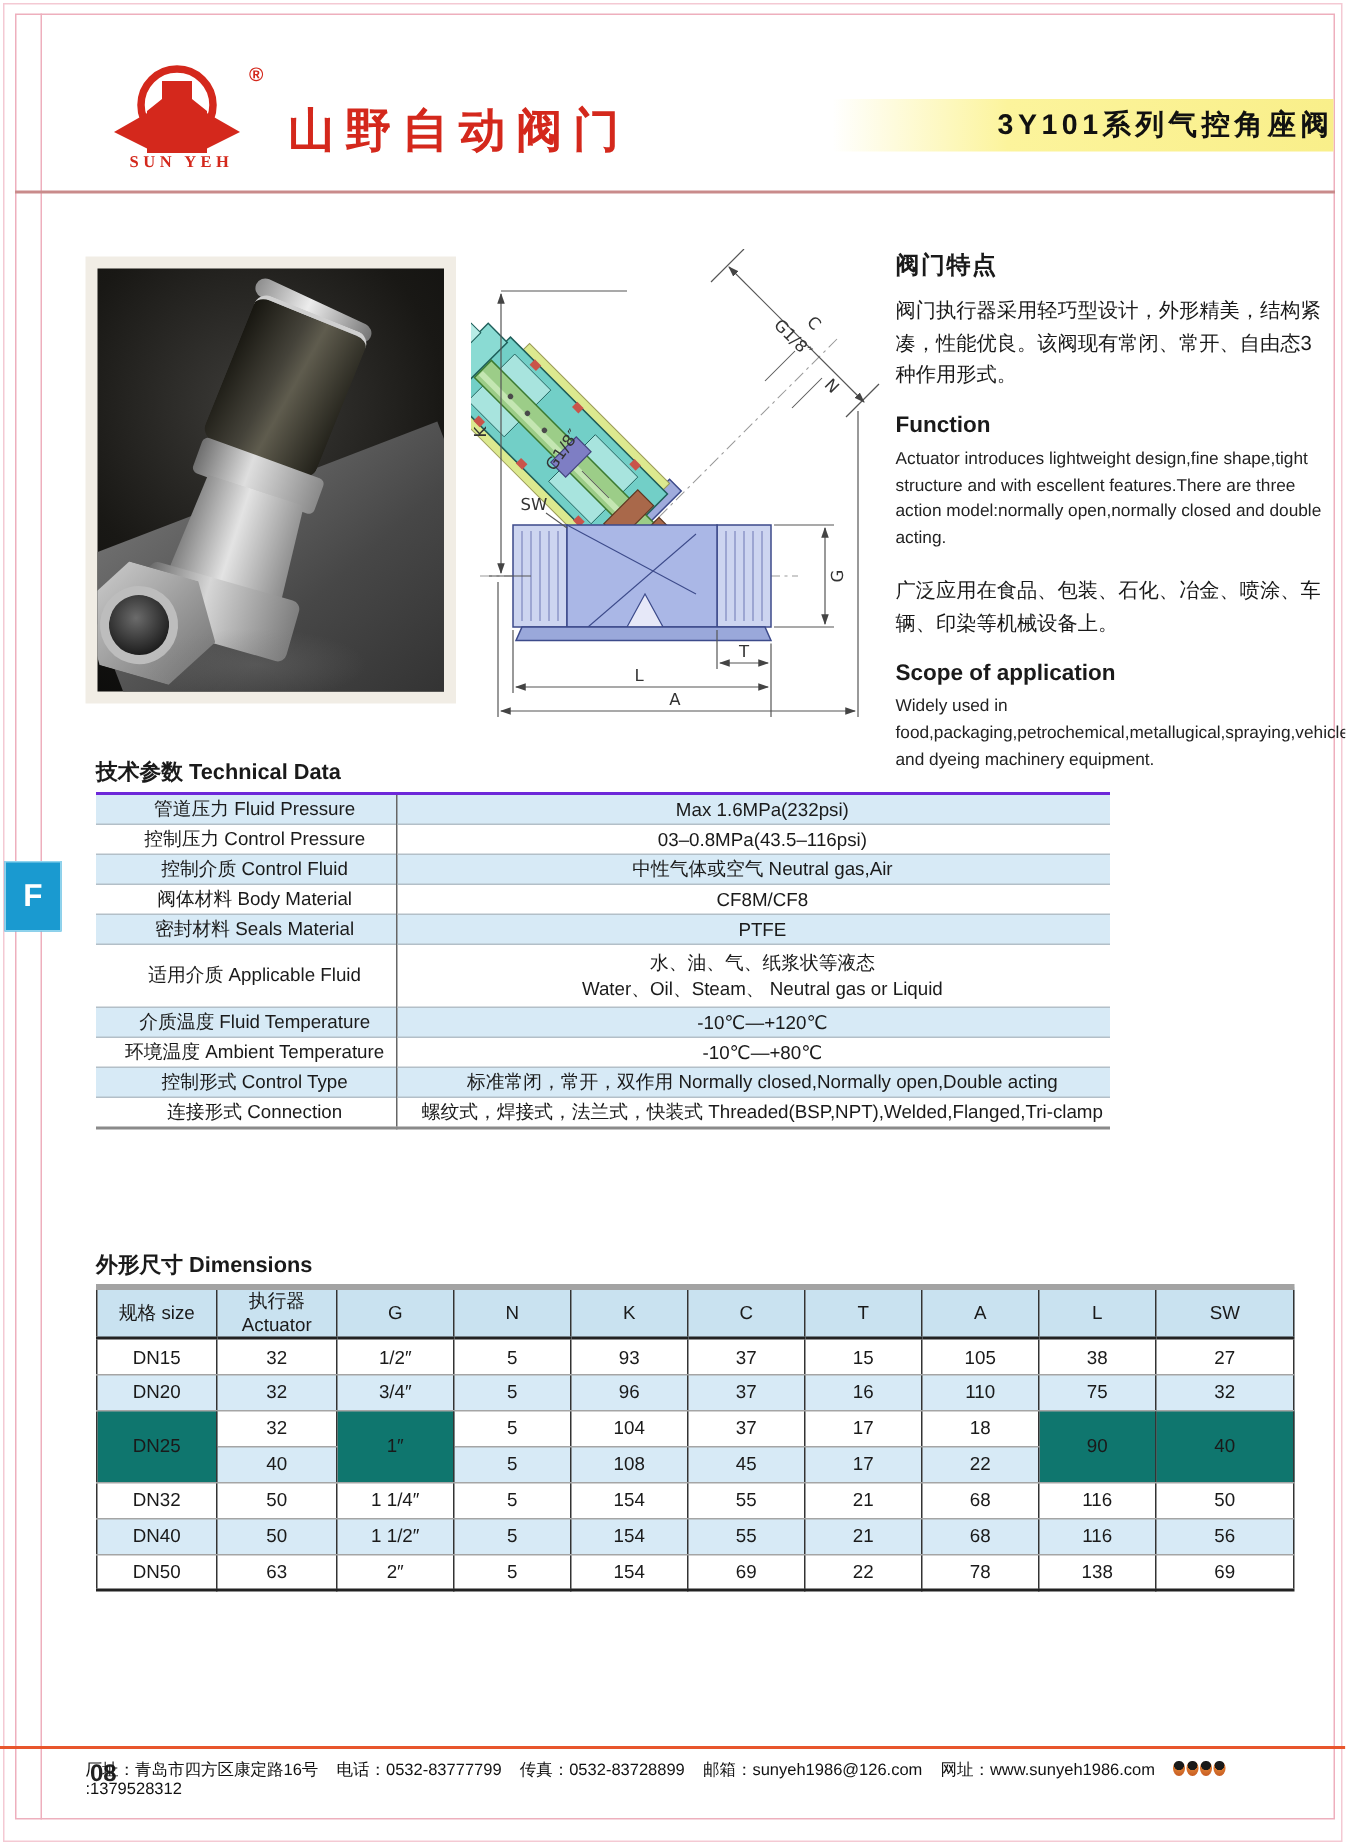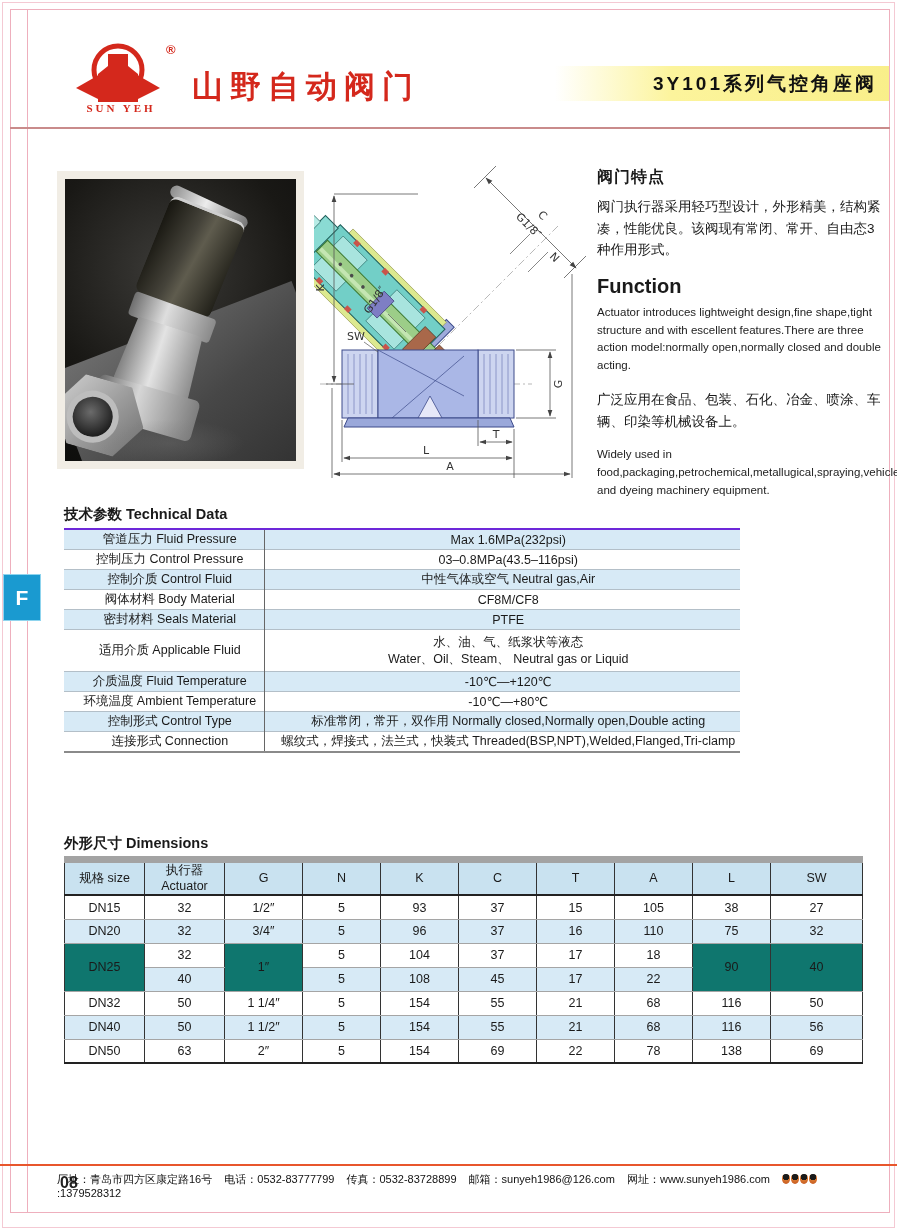--- a/index.html
+++ b/index.html
@@ -14,21 +14,21 @@
   .header-divider { position:absolute; left:10px; right:7px; top:127px; height:2px; background:#c98b8b; }
 
   
   .logo-wrap { position:absolute; left:74px; top:40px; width:480px; height:84px; }
   .logo-mark { position:absolute; left:0; top:0; width:88px; height:78px; }
   .reg-mark { position:absolute; left:92px; top:2px; color:#d4281c; font-size:13px; font-weight:bold; }
   .brand-cn { position:absolute; left:118px; top:26px; color:#d4281c; font-size:31px; font-weight:bold; letter-spacing:7px; }
   .brand-en { position:absolute; left:8px; top:62px; width:78px; text-align:center; color:#d4281c; font-size:11px; font-weight:bold; letter-spacing:3px; font-family:"Liberation Serif",serif; }
   .title-band { position:absolute; left:555px; top:66px; right:8px; height:35px;
     background:linear-gradient(90deg, rgba(252,246,160,0) 0%, #fcf49c 35%, #f9ef8a 100%);
-    text-align:right; line-height:35px; padding-right:12px;
+    text-align:right; line-height:35px; 
     font-size:19px; font-weight:bold; letter-spacing:3px; color:#111; }
 
   
   .side-tab { position:absolute; left:3px; top:574px; width:38px; height:47px; background:#1a9ad0;
     border:1px solid #8fd4ee; color:#fff; font-size:21px; font-weight:bold;
     display:flex; align-items:center; justify-content:center; }
 
   
   .photo { position:absolute; left:57px; top:171px; width:247px; height:298px; background:#f1ede5; padding:8px; }
   .photo-inner { position:relative; width:100%; height:100%; overflow:hidden;
@@ -57,40 +57,40 @@
   .v-refl { position:absolute; left:30px; bottom:-6px; width:150px; height:48px; border-radius:50%;
     background:radial-gradient(ellipse at center, rgba(120,120,120,.35), rgba(0,0,0,0) 70%); }
 
   
   .drawing { position:absolute; left:314px; top:166px; width:274px; height:320px; }
   .drawing text { font-size:11px; fill:#333; font-family:"DejaVu Sans",sans-serif; }
 
   
   .feat-col { position:absolute; left:597px; top:167px; width:288px; }
   .feat-col h3.cn { font-size:16px; font-weight:bold; margin-bottom:8px; letter-spacing:1px; }
-  .feat-col h3.en { font-size:20px; font-weight:bold; margin-bottom:6px; }
+  .feat-col h3.en { font-size:15px; font-weight:bold; margin-bottom:6px; }
   .feat-col p.cn { font-size:13.5px; line-height:1.6; margin-bottom:14px; }
   .feat-col p.en { font-size:11.5px; line-height:1.55; margin-bottom:14px; color:#222; }
 
   
   .tech-title { position:absolute; left:64px; top:505px; font-size:14.5px; font-weight:bold; }
   table.tech { position:absolute; left:64px; top:528px; width:676px; border-collapse:collapse;
     border-top:2px solid #6d28d9; border-bottom:2px solid #8a8a8a; table-layout:fixed;text-align:center; }
   table.tech td { font-size:12.5px; vertical-align:middle; padding:1px 0 1px 12px; height:20px; }
   table.tech td.lbl { width:200px; }
   table.tech td.val { border-left:1px solid #666; }
   table.tech tr + tr td { border-top:1px solid #b3bfc8; }
   table.tech tr.blue { background:#d7eaf6; }
   table.tech tr.tall td { height:42px; }
   table.tech .v2 { display:block; }
 
   
   .dims-title { position:absolute; left:64px; top:834px; font-size:14.5px; font-weight:bold; }
   table.dims { position:absolute; left:64px; top:856px; width:798px; border-collapse:collapse;
-    border-top:7px solid #a3a3a3; border-bottom:2px solid #222; table-layout:fixed; }
+    border-top:4px solid #a3a3a3; border-bottom:2px solid #222; table-layout:fixed; }
   table.dims th, table.dims td { border-left:1px solid #333; border-right:1px solid #333;
     text-align:center; font-size:12.5px; font-weight:normal; }
   table.dims th { background:#c9e2f0; border-bottom:2px solid #222; height:34px; white-space:pre-line; line-height:1.25; }
   table.dims td { height:24px; border-top:1px solid #a5a5a5; border-bottom:1px solid #a5a5a5; background:#fff; }
   table.dims tr.blue td { background:#d7eaf6; }
   table.dims td.span { background:#0f766e; }
 
   
   .footer-divider { position:absolute; left:0; right:0; top:1164px; height:2px; background:#e8562c; }
   .page-num { position:absolute; left:28px; top:1174px; font-size:16px; font-weight:bold; color:#222;margin-left:32px; }
@@ -241,20 +241,21 @@
     <line x1="20" y1="308" x2="256" y2="308" stroke="#555" stroke-width="0.8" marker-start="url(#arr)" marker-end="url(#arr)"></line>
     <text x="136" y="304" text-anchor="middle">A</text>
   </svg>
 
   <div class="feat-col">
     <h3 class="cn">阀门特点</h3>
     <p class="cn">阀门执行器采用轻巧型设计，外形精美，结构紧凑，性能优良。该阀现有常闭、常开、自由态3种作用形式。</p>
     <h3 class="en">Function</h3>
     <p class="en">Actuator introduces lightweight design,fine shape,tight structure and with escellent features.There are three action model:normally open,normally closed and double acting.</p>
     <p class="cn">广泛应用在食品、包装、石化、冶金、喷涂、车辆、印染等机械设备上。</p>
+    <h3 class="en">Scope of application</h3>
     <p class="en">Widely used in food,packaging,petrochemical,metallugical,spraying,vehicles,printing and dyeing machinery equipment.</p>
   </div>
 
   <div class="tech-title">技术参数 Technical Data</div>
   <table class="tech">
     <tbody>
       <tr class="blue">
         <td class="lbl">管道压力 Fluid Pressure</td>
         <td class="val">Max 1.6MPa(232psi)</td>
       </tr>

